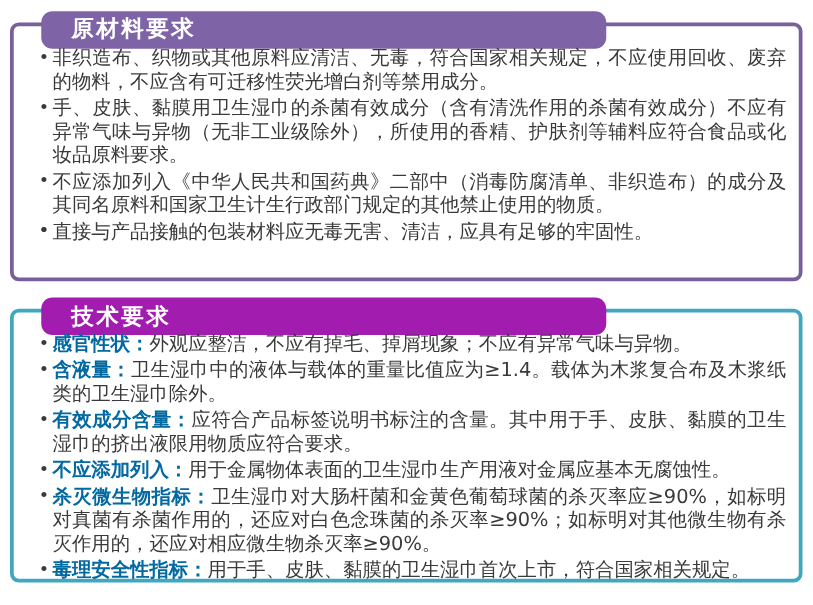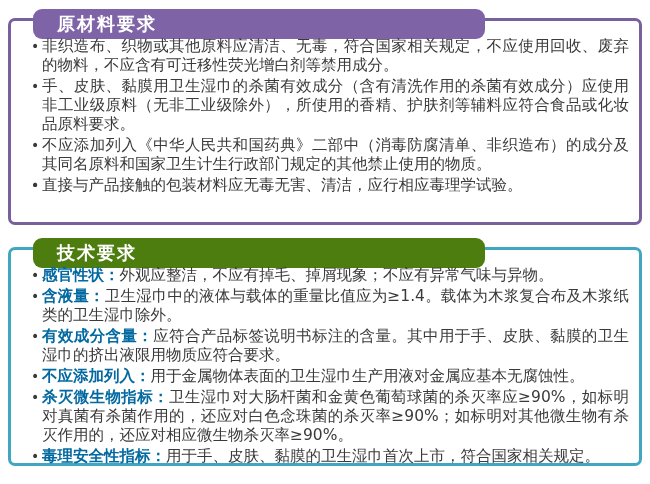--- a/index.html
+++ b/index.html
@@ -38,21 +38,21 @@
     box-sizing:border-box;
     border-radius:9px;
     color:#ffffff;
     font-weight:bold;
     font-size:18px;
     line-height:30px;
     padding-left:24px;
     letter-spacing:2px;
   }
   #box1 .badge{background:#7e64a6;}
-  #box2 .badge{background:#4d7c0f;font-family:Liberation Serif, serif;}
+  #box2 .badge{background:#a21caf;font-family:Liberation Serif, serif;}
   ul.items{
     list-style:none;
     margin:0;
     padding:16px 10px 0 20px;
   }
   li.item{
     position:relative;
     padding-left:11px;
     font-size:15.5px;
     line-height:19px;
@@ -81,32 +81,32 @@
     <div class="badge">
       <span>原材料要求</span>
     </div>
     <ul class="items">
       <li class="item">
         <span class="dot">•</span>
         <span>非织造布、织物或其他原料应清洁、无毒，符合国家相关规定，不应使用回收、废弃的物料，不应含有可迁移性荧光增白剂等禁用成分。</span>
       </li>
       <li class="item">
         <span class="dot">•</span>
-        <span>手、皮肤、黏膜用卫生湿巾的杀菌有效成分（含有清洗作用的杀菌有效成分）应使用非工业级原料（无非工业级除外），所使用的香精、护肤剂等辅料应符合食品或化妆品原料要求。</span>
+        <span>手、皮肤、黏膜用卫生湿巾的杀菌有效成分（含有清洗作用的杀菌有效成分）不应有异常气味与异物（无非工业级除外），所使用的香精、护肤剂等辅料应符合食品或化妆品原料要求。</span>
       </li>
       <li class="item">
         <span class="dot">•</span>
         <span>不应添加列入《中华人民共和国药典》二部中（消毒防腐清单、非织造布）的成分及其同名原料和国家卫生计生行政部门规定的其他禁止使用的物质。</span>
       </li>
       <li class="item">
         <span class="dot">•</span>
       </li>
       <li class="item">
         <span class="dot">•</span>
-        <span>直接与产品接触的包装材料应无毒无害、清洁，应行相应毒理学试验。</span>
+        <span>直接与产品接触的包装材料应无毒无害、清洁，应具有足够的牢固性。</span>
       </li>
     </ul>
   </section>
 
   <section class="box" id="box2">
     <div class="badge">
       <span>技术要求</span>
     </div>
     <ul class="items">
       <li class="item">

